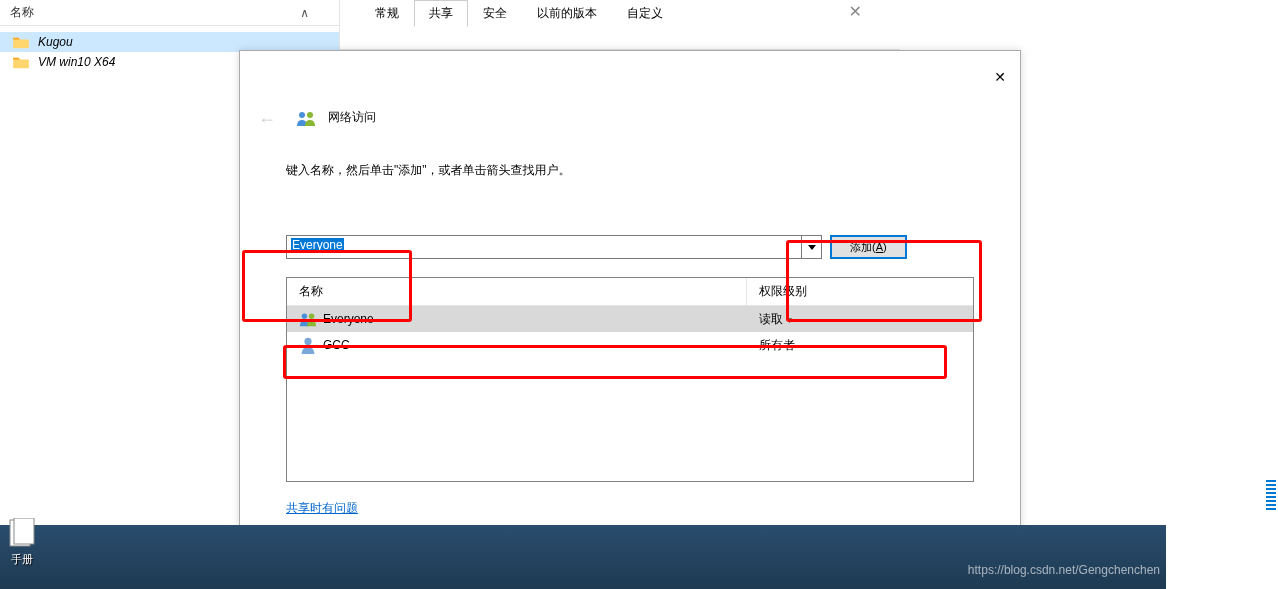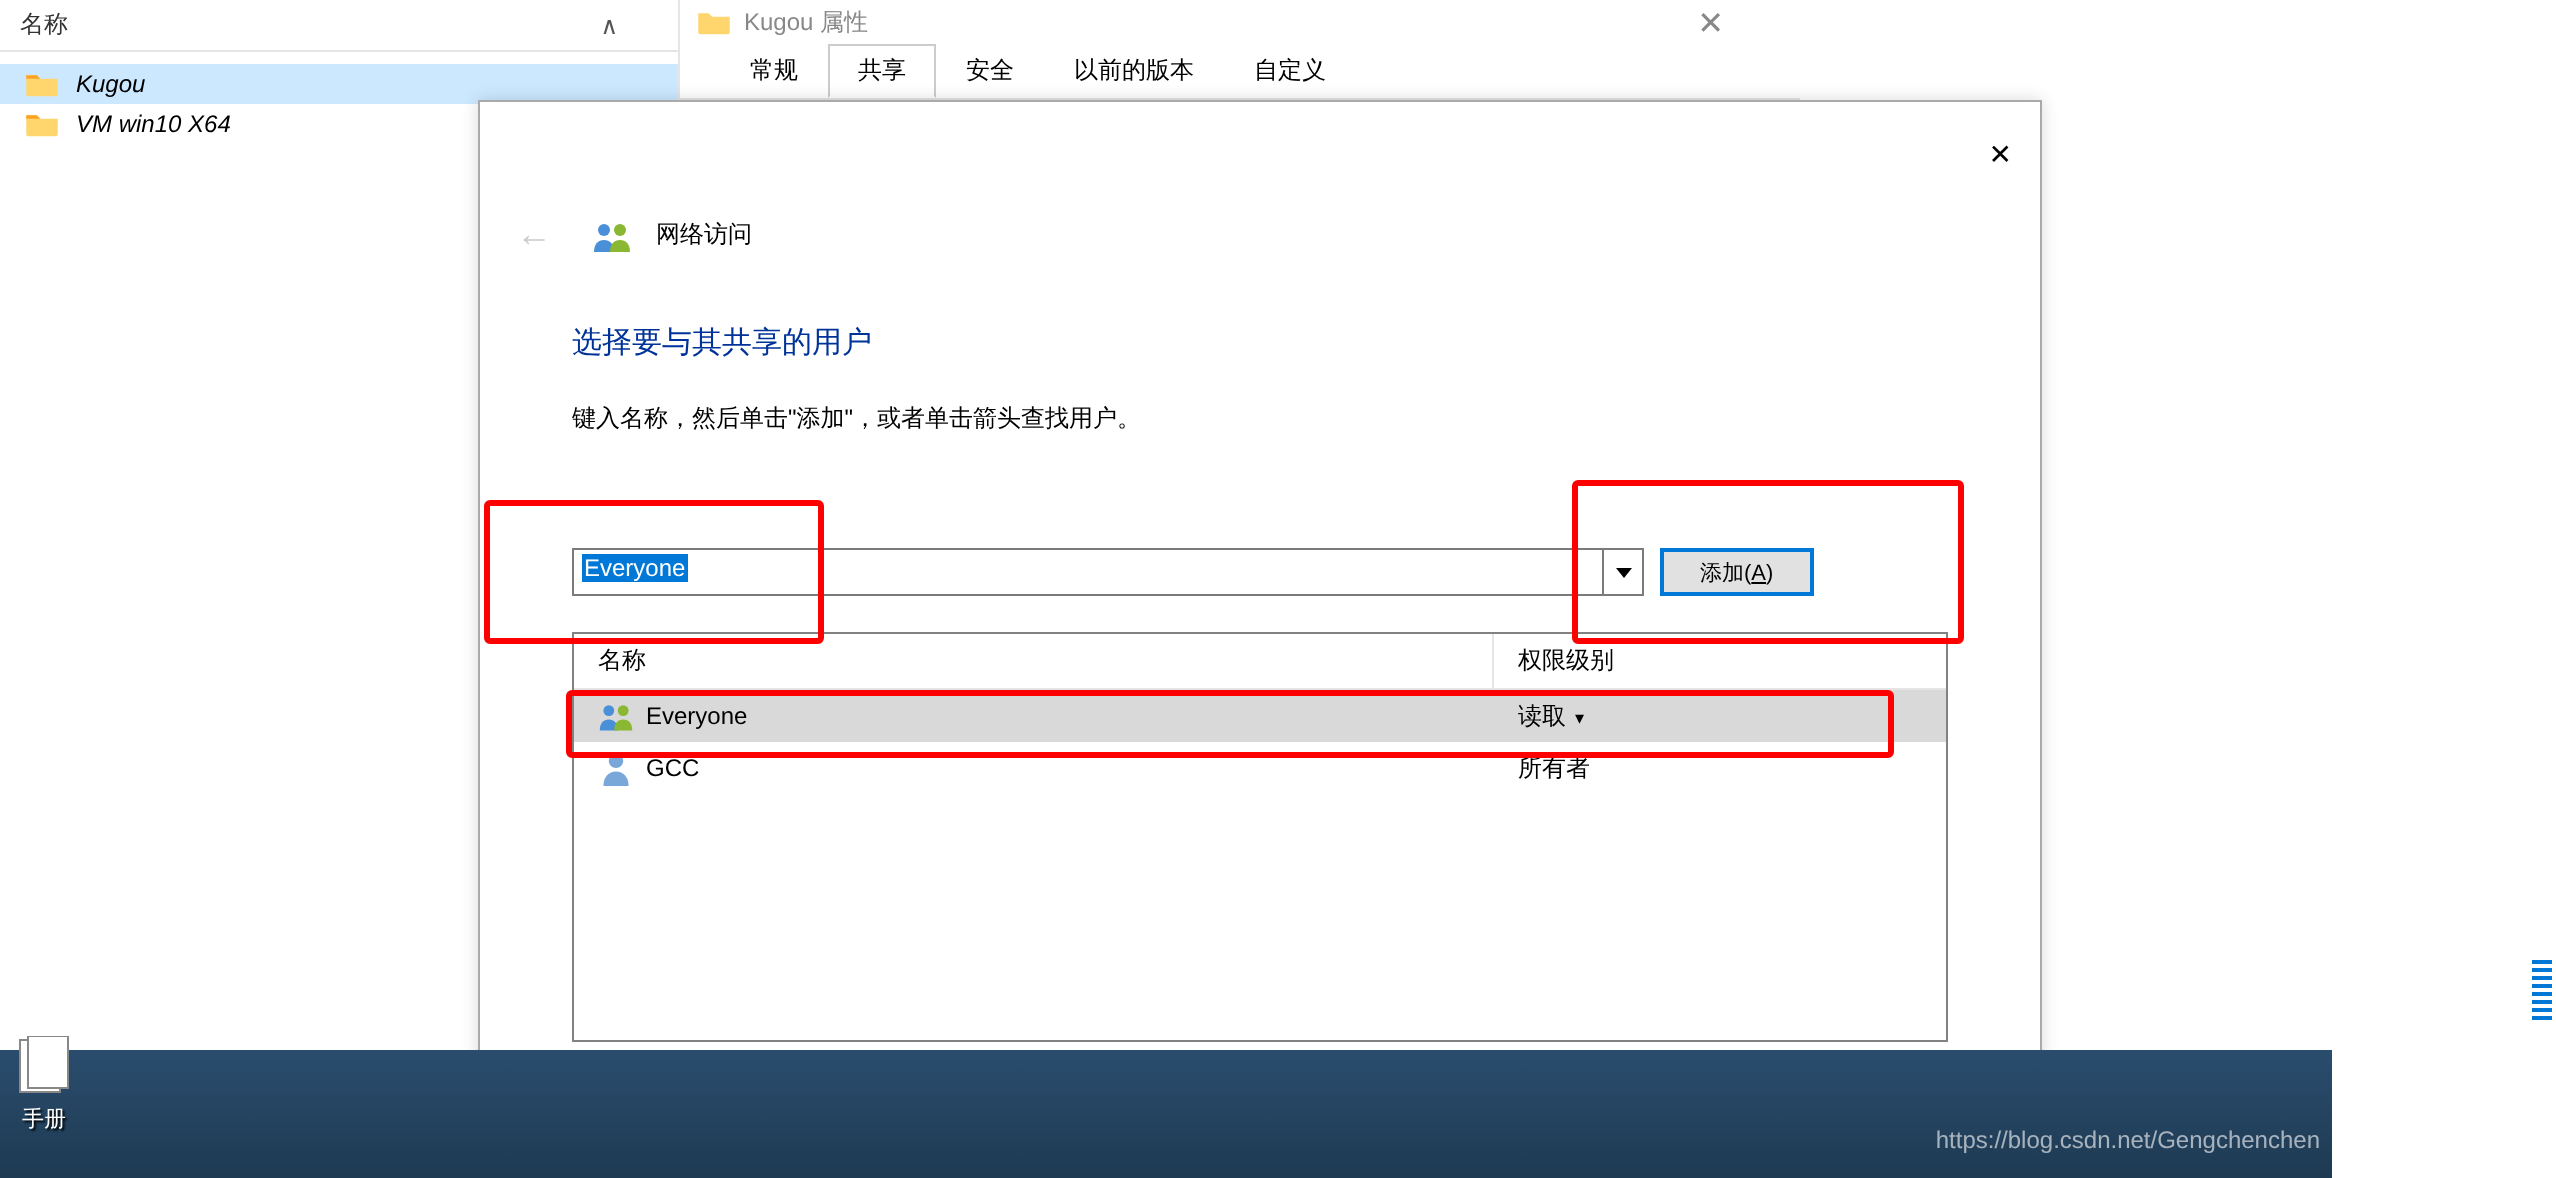--- a/index.html
+++ b/index.html
@@ -102,28 +102,20 @@
           </svg>
       </span>
       <span>VM win10 X64</span>
     </div>
   </div>
 </div>
 
 <div class="mod-col">修</div>
 
 <div class="props-window">
-  <div class="props-titlebar">
-    <span class="folder-icon" style="margin-right:6px;">
-      <svg viewBox="0 0 20 16">
-          <path fill="#ffd66e" d="M1 3h6l2 2h10v9a1 1 0 0 1-1 1H2a1 1 0 0 1-1-1z"></path>
-        </svg>
-    </span>
-    <span>Kugou 属性</span>
-  </div>
   <div class="props-close">✕</div>
   <div class="props-tabs">
     <div class="props-tab">常规</div>
     <div class="props-tab active">共享</div>
     <div class="props-tab">安全</div>
     <div class="props-tab">以前的版本</div>
     <div class="props-tab">自定义</div>
   </div>
 </div>
 
@@ -136,21 +128,20 @@
           <circle cx="6" cy="7" r="3" fill="#4a90d9"></circle>
           <circle cx="14" cy="7" r="3" fill="#8ab833"></circle>
           <path fill="#4a90d9" d="M1 18c0-4 2-6 5-6s5 2 5 6z"></path>
           <path fill="#8ab833" d="M9 18c0-4 2-6 5-6s5 2 5 6z"></path>
         </svg>
     </span>
     <span class="dialog-title">网络访问</span>
   </div>
 
   <div class="content">
-    <div class="heading">选择要与其共享的用户</div>
     <div class="instruction">键入名称，然后单击"添加"，或者单击箭头查找用户。</div>
     
     <div class="input-row">
       <div class="combo-wrap">
         <div class="user-input"><span class="input-selected-text">Everyone</span></div>
         <button class="dropdown-btn">
           <svg width="8" height="5" viewBox="0 0 8 5">
               <path d="M0 0l4 5 4-5z" fill="#000"></path>
             </svg>
         </button>

